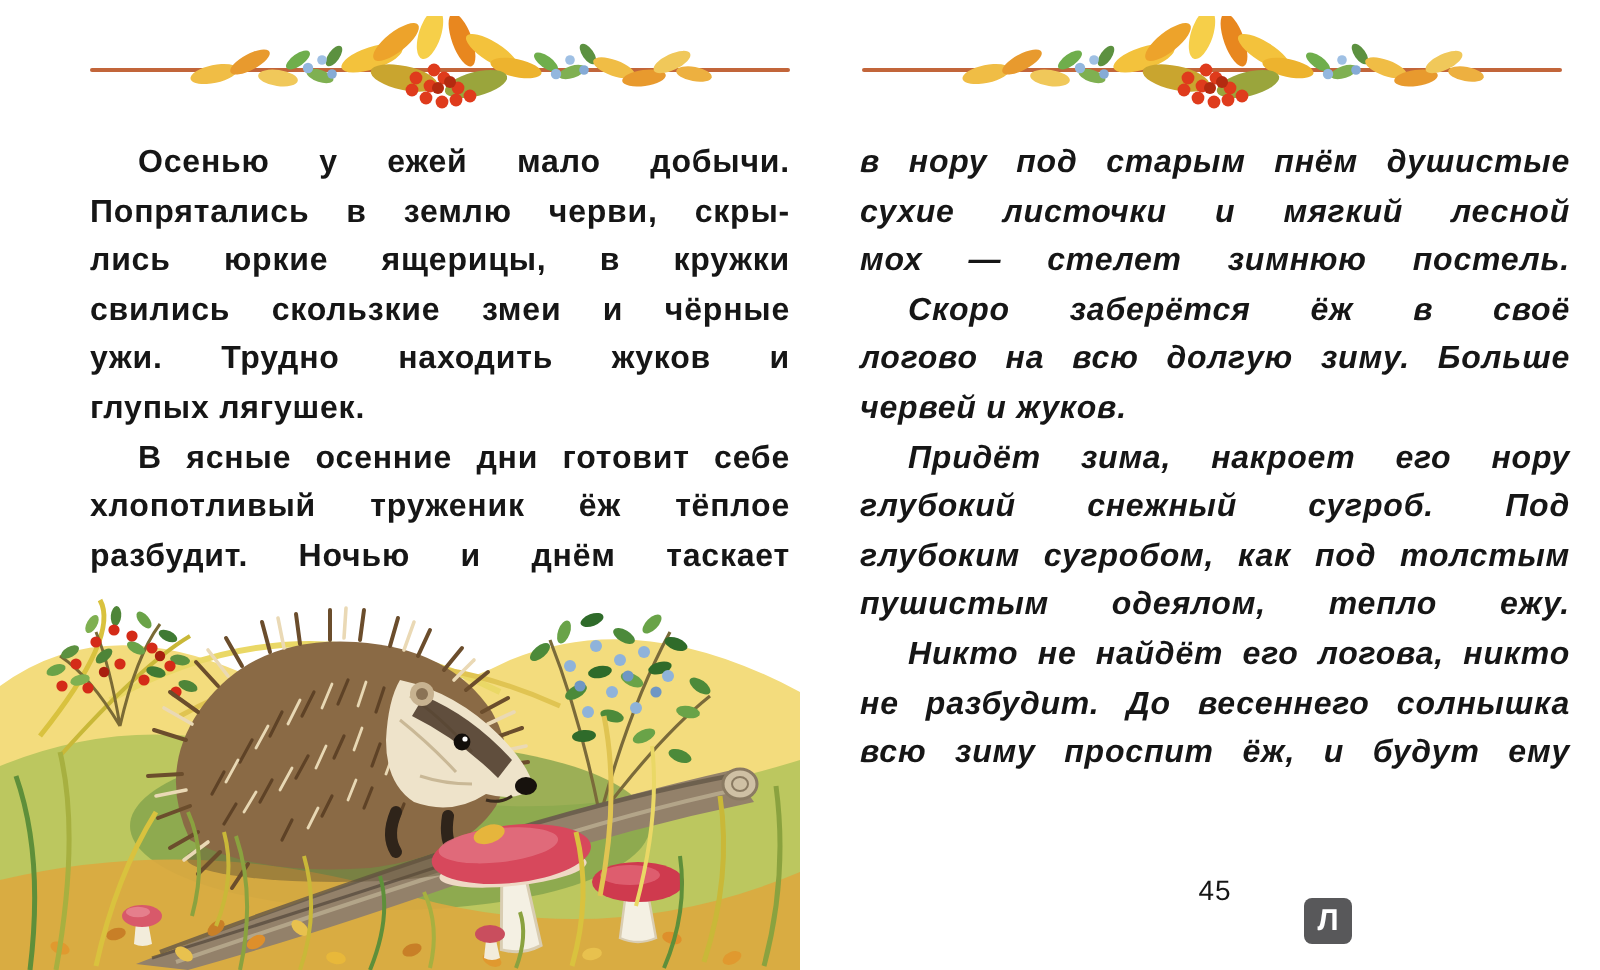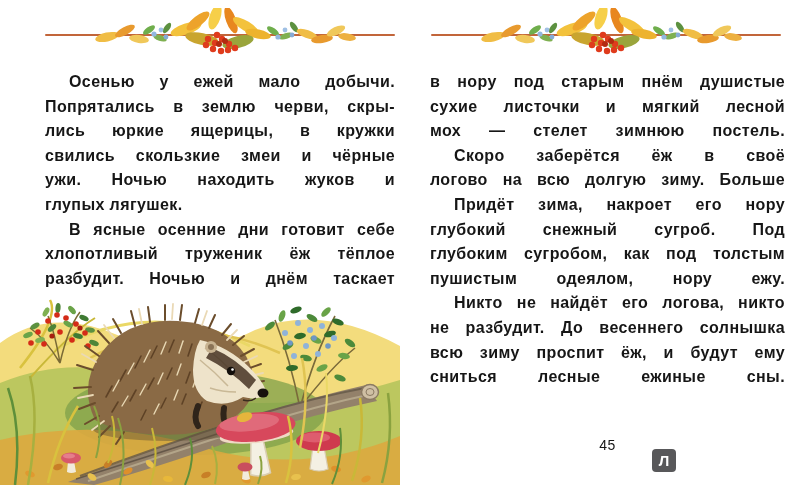--- a/index.html
+++ b/index.html
@@ -11,21 +11,21 @@
     font-family: "Liberation Sans", sans-serif;
   }
   .ornament {
     position: absolute; top: 8px;
     width: 350px; height: 52px;
   }
   #ornament-left  { left: 45px; }
   #ornament-right { left: 431px; }
   .textblock { position: absolute; top: 70px; }
   #text-left  { left: 45px;  width: 350px; }
-  #text-right { left: 430px; width: 355px; }
+  #text-right { left: 430px; width: 355px; font-style: italic; }
   .line {
     font-weight: 700;
     font-size: 16px;
     line-height: 24.6px;
     letter-spacing: 0.4px;
     color: #161616;
     text-align: justify;
     text-align-last: justify;
   }
   .line.indent { text-indent: 24px; }
@@ -110,21 +110,21 @@
 <div>
   <svg id="ornament-left" class="ornament" viewBox="0 0 350 52">
     <use href="#ornament-def"></use>
   </svg>
 
   <div id="text-left" class="textblock">
     <div class="line indent">Осенью у ежей мало добычи.</div>
     <div class="line">Попрятались в землю черви, скры-</div>
     <div class="line">лись юркие ящерицы, в кружки</div>
     <div class="line">свились скользкие змеи и чёрные</div>
-    <div class="line">ужи. Ночью находить жуков и</div>
+    <div class="line">ужи. Трудно находить жуков и</div>
     <div class="line short">глупых лягушек.</div>
     <div class="line indent">В ясные осенние дни готовит себе</div>
     <div class="line">хлопотливый труженик ёж тёплое</div>
     <div class="line">разбудит. Ночью и днём таскает</div>
   </div>
 
   <svg class="illustration" viewBox="0 0 400 197">
     <rect width="400" height="197" fill="#ffffff"></rect>
 
     <g>
@@ -357,28 +357,28 @@
   <svg id="ornament-right" class="ornament" viewBox="0 0 350 52">
     <use href="#ornament-def"></use>
   </svg>
 
   <div id="text-right" class="textblock">
     <div class="line">в нору под старым пнём душистые</div>
     <div class="line">сухие листочки и мягкий лесной</div>
     <div class="line">мох — стелет зимнюю постель.</div>
     <div class="line indent">Скоро заберётся ёж в своё</div>
     <div class="line">логово на всю долгую зиму. Больше</div>
+    <div class="line short">червей и жуков.</div>
     <div class="line indent">Придёт зима, накроет его нору</div>
     <div class="line">глубокий снежный сугроб. Под</div>
     <div class="line">глубоким сугробом, как под толстым</div>
-    <div class="line">пушистым одеялом, нору ежу.</div>
+    <div class="line">пушистым одеялом, тепло ежу.</div>
     <div class="line indent">Никто не найдёт его логова, никто</div>
     <div class="line">не разбудит. До весеннего солнышка</div>
     <div class="line">всю зиму проспит ёж, и будут ему</div>
-    <div class="line">сниться лесные ежиные сны.</div>
   </div>
 
   <div class="pagenum">45</div>
 </div>
 
 <div class="watermark">
   <span>Л</span>
 </div>
 
 </body></html>

